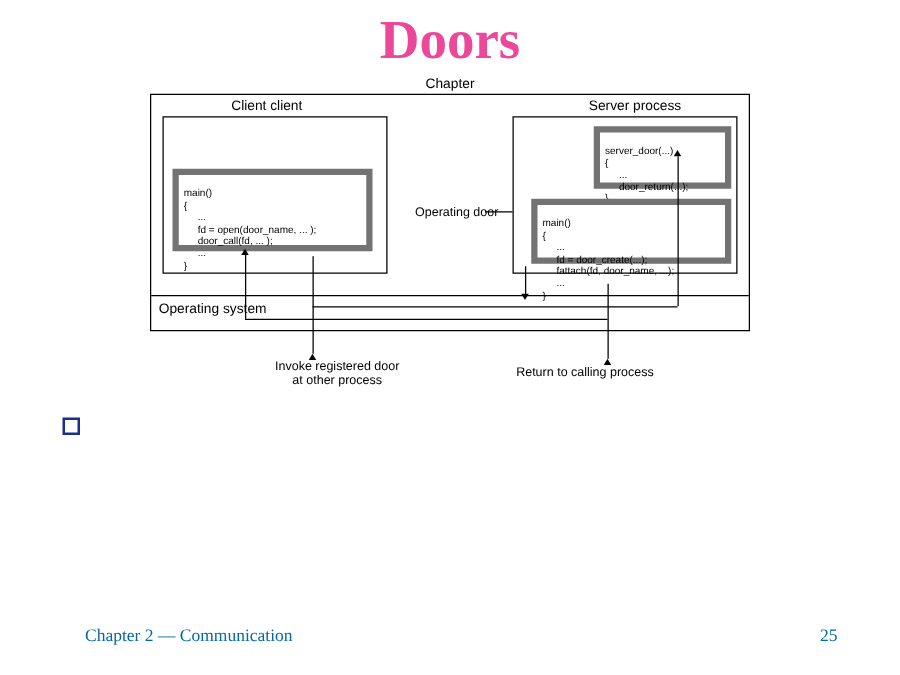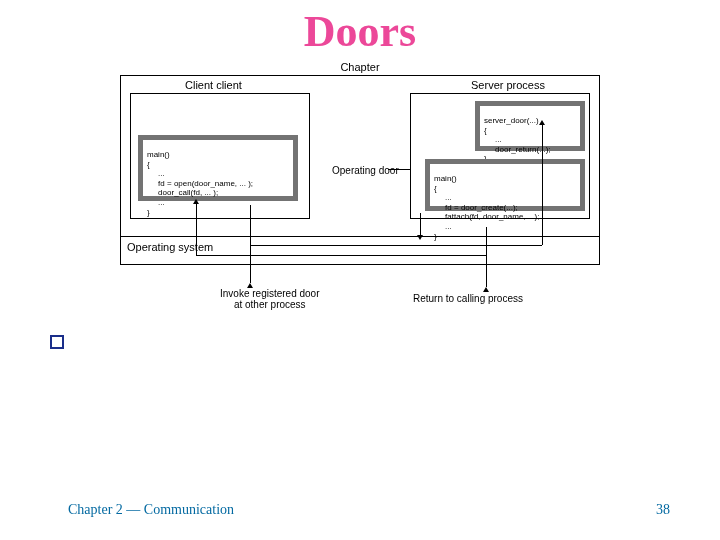--- a/index.html
+++ b/index.html
@@ -226,14 +226,14 @@
 </div>
 
 <div class="bullets">
   <div class="lvl1">
     <span class="marker"></span>
   </div>
 </div>
 
 <div class="footer">
   <span>Chapter 2 — Communication</span>
-  <span class="page-num">38</span>
+  <span class="page-num">25</span>
 </div>
 
 </body></html>

